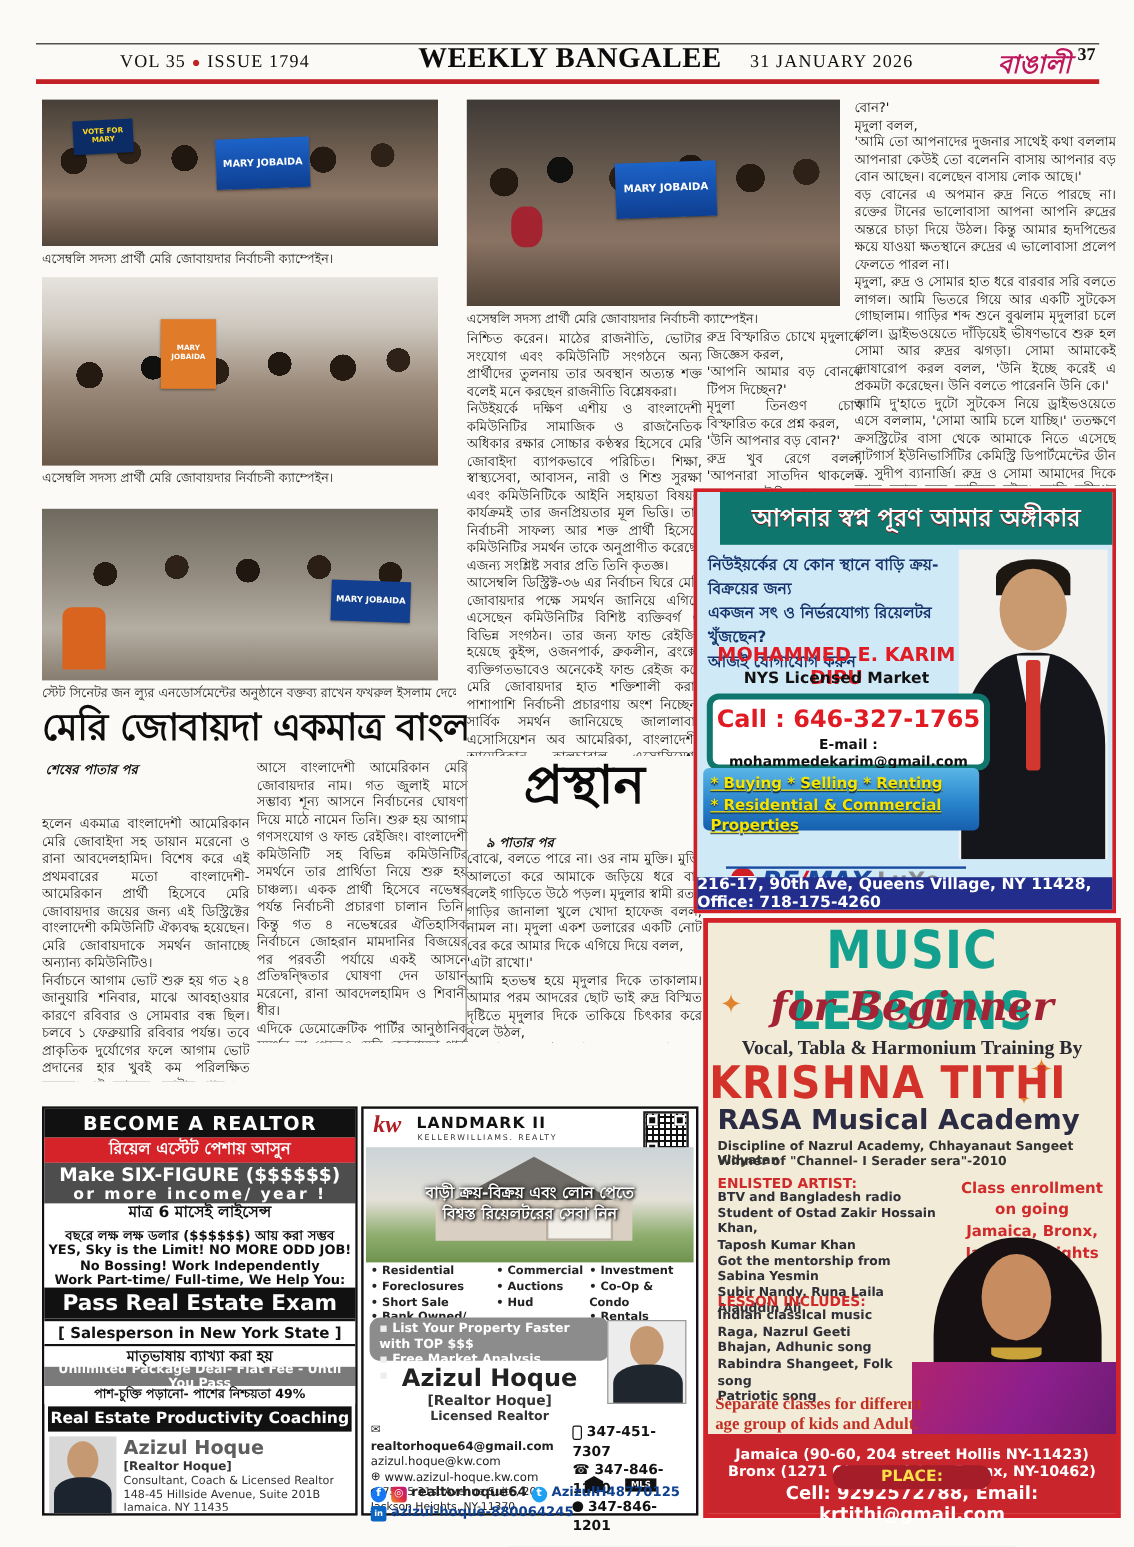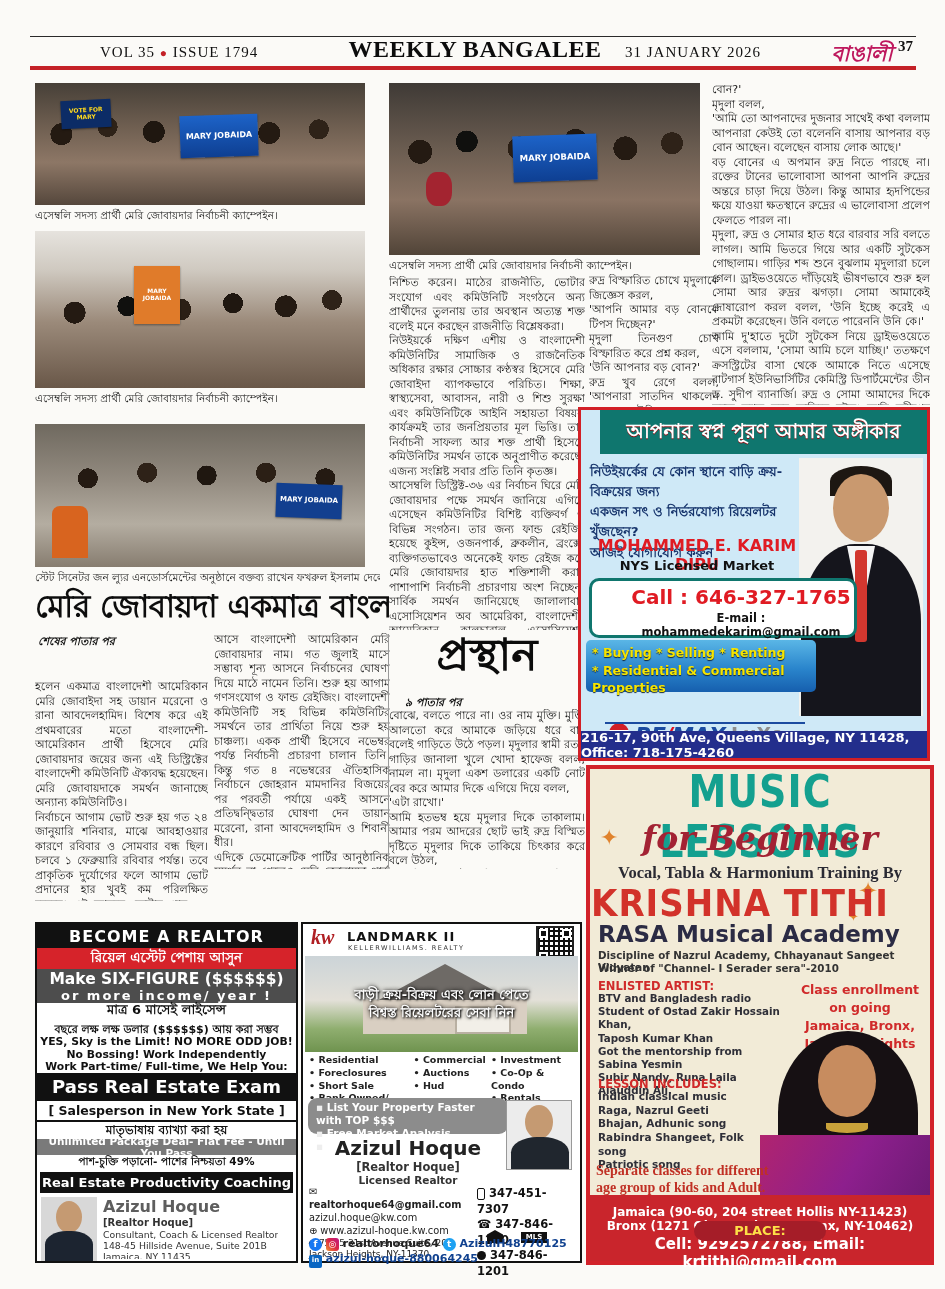--- a/index.html
+++ b/index.html
@@ -18,26 +18,26 @@
   .karim .banner{position:absolute;left:0;top:0;right:0;height:44px;background:#0f766e;color:#fff;
      display:flex;align-items:center;justify-content:center;font-weight:bold;font-size:20px;
      text-shadow:0 1px 0 #8c0f14;margin-left:19px;}
   .karim .intro{position:absolute;left:9px;top:52px;width:212px;color:#15336b;font-weight:bold;
      font-size:13px;line-height:1.55;white-space:pre-line;}
   .karim .kname{position:absolute;left:4px;top:126px;width:224px;color:#e01b23;font-weight:bold;
      font-size:16px;text-align:center;}
   .karim .klic{position:absolute;left:4px;top:148px;width:224px;color:#111;font-weight:bold;
      font-size:13px;text-align:center;}
   .karim .callbox{position:absolute;left:8px;top:168px;width:226px;height:54px;background:#fff;
-     border:3px solid #0f766e;border-radius:10px;text-align:center;padding-left:36px;}
+     border:5px solid #0f766e;border-radius:10px;text-align:center;}
   .karim .call{color:#e01b23;font-weight:bold;font-size:20px;margin-top:4px;}
   .karim .email{color:#111;font-weight:bold;font-size:11.5px;margin-top:2px;}
   .karim .bluebox{position:absolute;left:5px;top:230px;width:218px;height:44px;border-radius:5px;
      background:linear-gradient(180deg,#5ab6e6 0%,#2a85cc 55%,#165fae 100%);color:#f5e400;
-     font-weight:bold;font-size:12.5px;padding:4px 6px;text-shadow:0 1px 1px #123;line-height:1.4;}
+     font-weight:bold;font-size:12.5px;padding:4px 6px;text-shadow:0 1px 1px #123;line-height:1.4;text-decoration:underline;}
   .karim .remaxrow{position:absolute;left:28px;top:277px;display:flex;align-items:flex-start;gap:6px;margin-top:36px;}
   .karim .balloon{width:20px;height:26px;position:relative;}
   .karim .balloon .b{width:20px;height:20px;border-radius:50%;
      background:linear-gradient(180deg,#d21f26 34%,#ffffff 34% 66%,#1b4ba0 66%);}
   .karim .balloon .s{width:2px;height:6px;background:#555;margin:0 auto;}
   .karim .remax{font-style:italic;font-weight:bold;font-size:22px;color:#1b4ba0;letter-spacing:-1px;}
   .karim .remax .slash{color:#e01020;}
   .karim .luxe{font-size:19px;color:#8d8d8d;font-weight:bold;}
   .karim .kfooter{position:absolute;left:0;right:0;bottom:0;height:27px;background:#232e8c;color:#fff;
      display:flex;align-items:center;justify-content:center;font-weight:bold;font-size:13px;}

